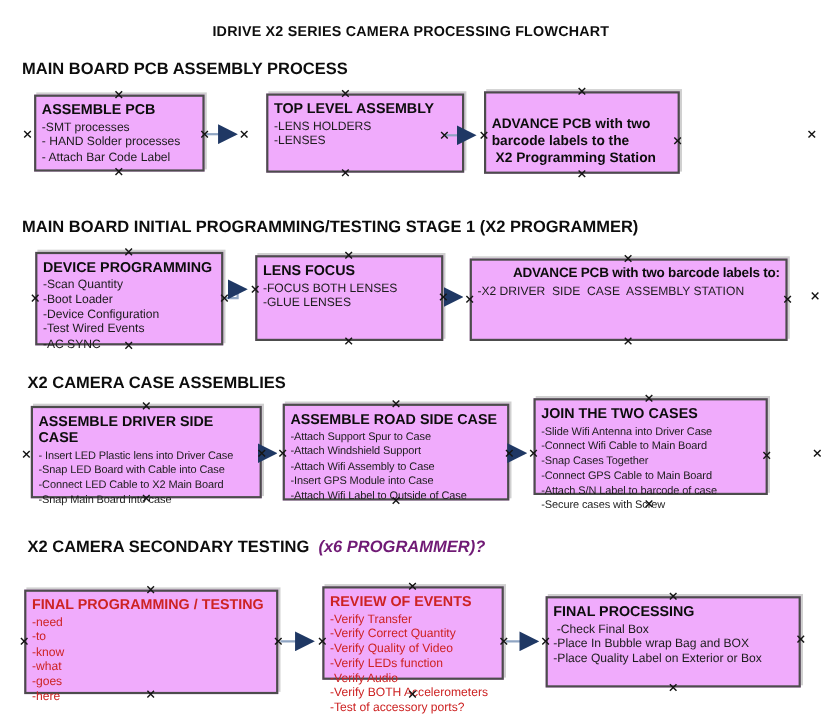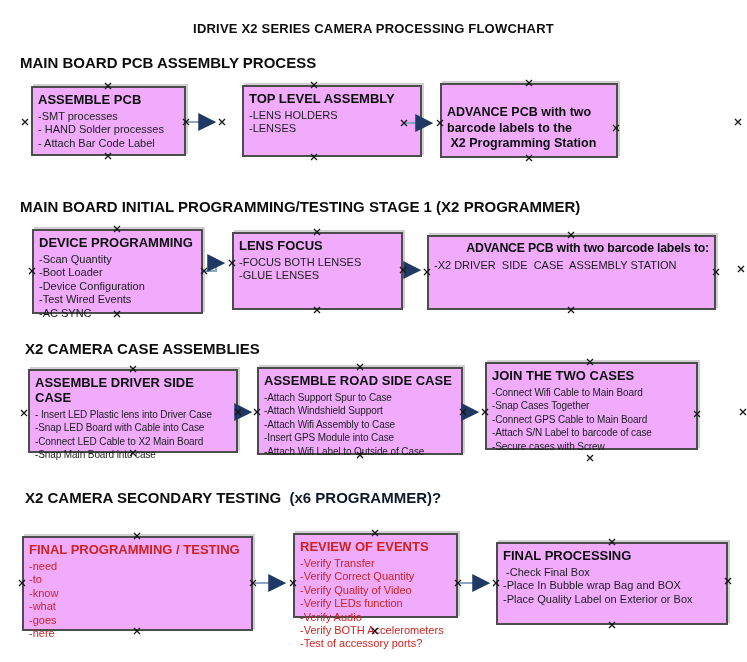--- a/index.html
+++ b/index.html
@@ -8,21 +8,21 @@
     font-family:"Liberation Sans","DejaVu Sans",sans-serif;color:#111;
     overflow:hidden;
   }
   .main-title{
     position:absolute;left:0;top:21px;width:747px;text-align:center;
     font-size:13px;font-weight:bold;letter-spacing:0.2px;color:#0d0d0d;
   }
   .sec-header{
     position:absolute;font-size:15px;font-weight:bold;color:#0d0d0d;white-space:pre;
   }
-  .sec-header .red{color:#0f172a;}
+  .sec-header .red{color:#701a75;font-style:italic;}
   .pbox{
     position:absolute;background:#f0abfc;border:2px solid #4c4c4c;
     box-shadow:2px -2px 0 rgba(150,150,150,0.45);
     padding:4px 5px 2px 5px;box-sizing:border-box;overflow:visible;
   }
   .ptitle{
     font-size:13px;font-weight:bold;line-height:15px;margin-bottom:3px;
     white-space:pre-wrap;color:#0d0d0d;
   }
   .ptitle.fit{font-size:12.3px;letter-spacing:-0.2px;text-align:right;}
@@ -106,20 +106,21 @@
         <div class="pitem">-Attach Support Spur to Case</div>
         <div class="pitem">-Attach Windshield Support</div>
         <div class="pitem">-Attach Wifi Assembly to Case</div>
         <div class="pitem">-Insert GPS Module into Case</div>
         <div class="pitem">-Attach Wifi Label to Outside of Case</div>
       </div>
   </div>
   <div class="pbox sm" style="left:485px;top:362px;width:213px;height:88px;">
     <div class="ptitle">JOIN THE TWO CASES</div>
     <div>
+        <div class="pitem">-Slide Wifi Antenna into Driver Case</div>
         <div class="pitem">-Connect Wifi Cable to Main Board</div>
         <div class="pitem">-Snap Cases Together</div>
         <div class="pitem">-Connect GPS Cable to Main Board</div>
         <div class="pitem">-Attach S/N Label to barcode of case</div>
         <div class="pitem">-Secure cases with Screw</div>
       </div>
   </div>
 
   <div class="pbox red-box" style="left:22px;top:536px;width:231px;height:95px;">
     <div class="ptitle">FINAL PROGRAMMING / TESTING</div>

